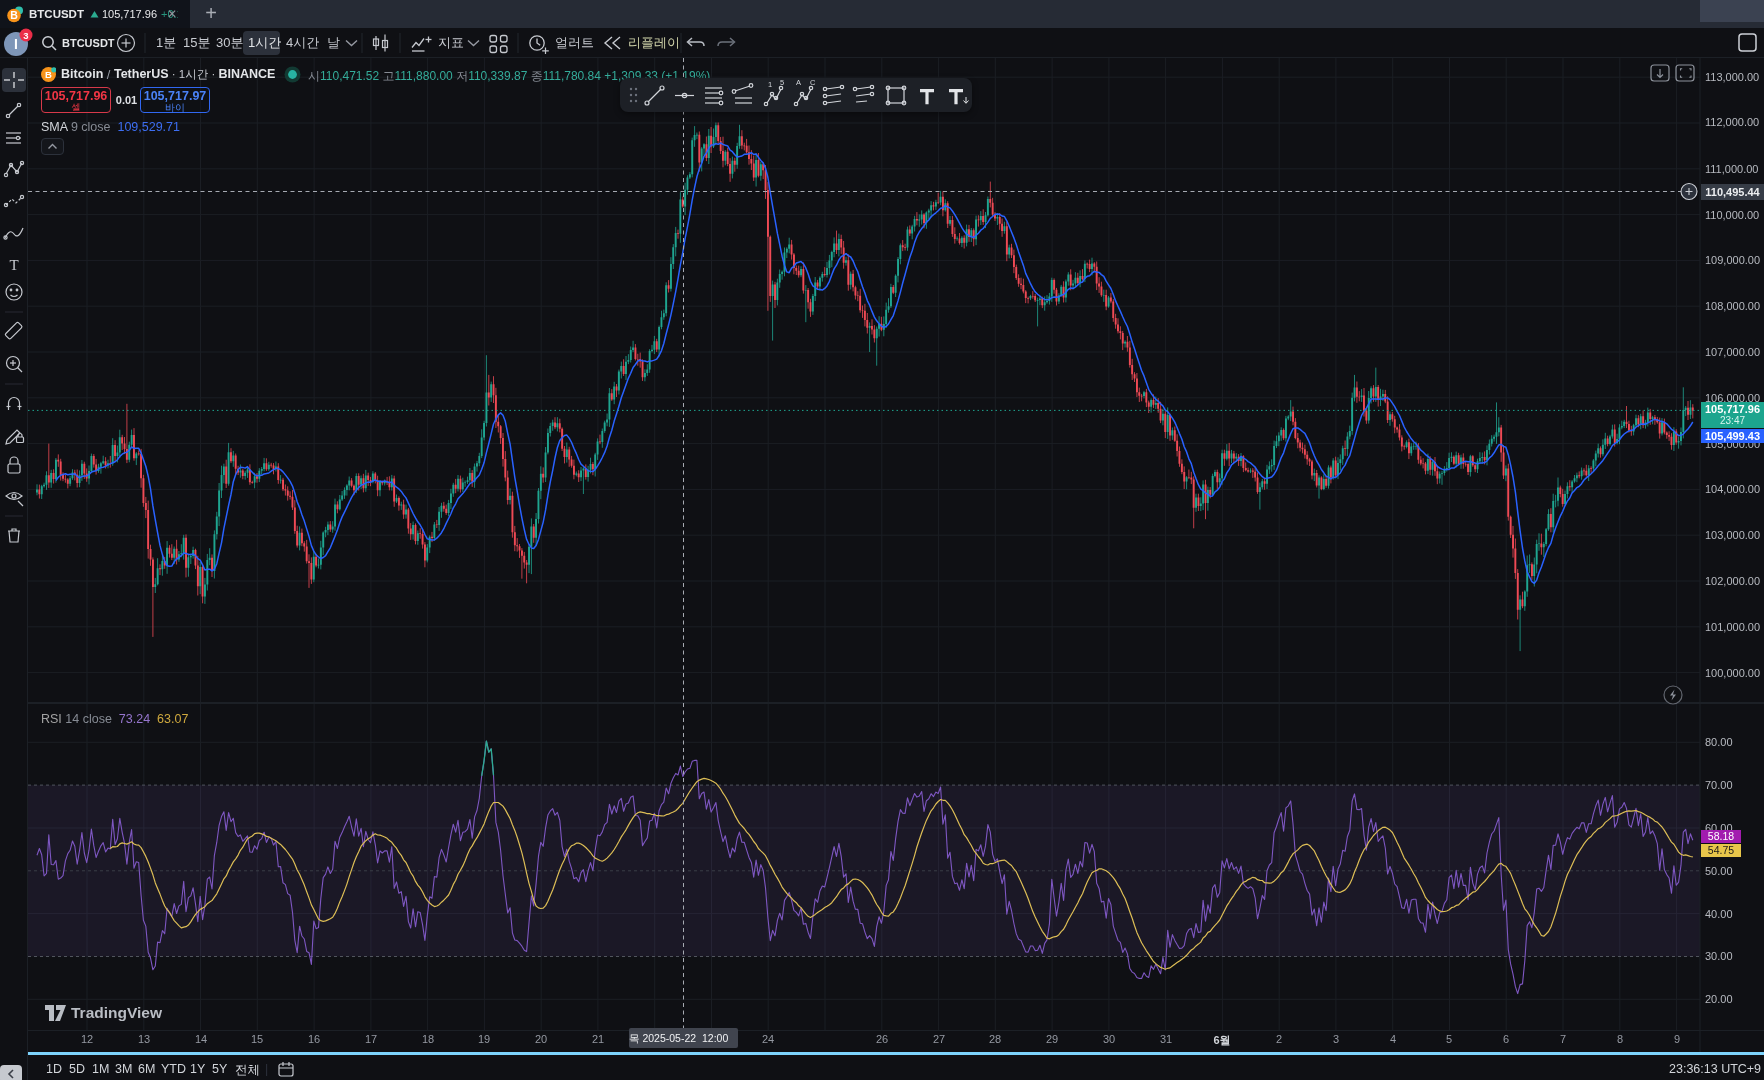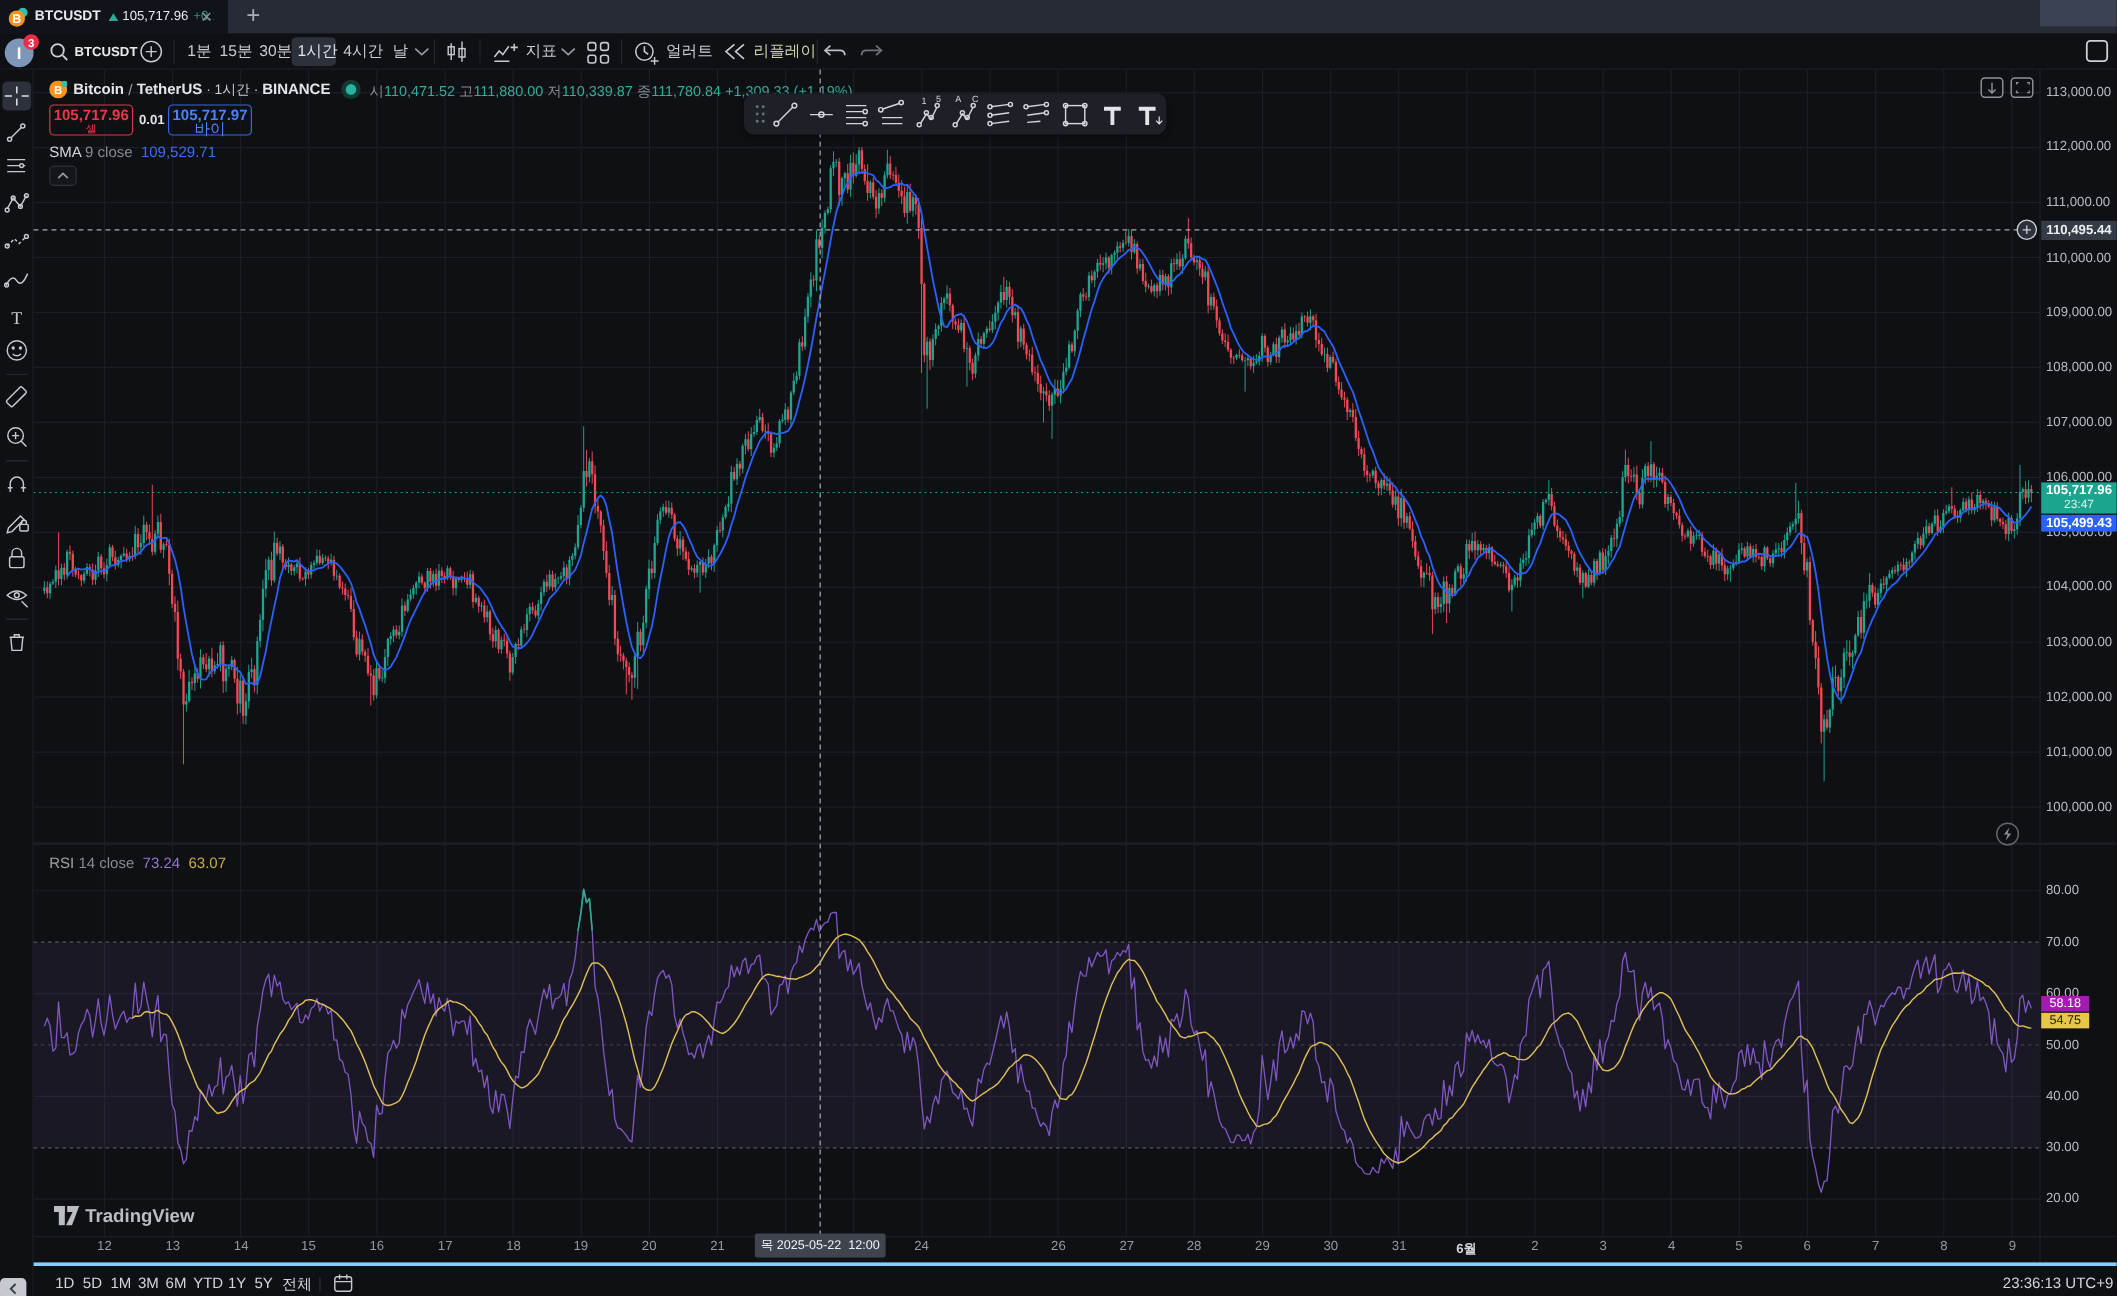--- a/index.html
+++ b/index.html
@@ -8,21 +8,21 @@
 #tab1 svg{flex:0 0 auto}
 #tabbar .plus{position:absolute;left:199px;top:2px;width:24px;height:24px;color:#a9adb5;font-size:20px;font-weight:300;text-align:center;line-height:23px}
 #tabright{position:absolute;right:0;top:0;width:64px;height:22px;background:#3b4251}
 #toolbar{position:absolute;left:0;top:28px;width:1764px;height:30px;background:#0f1014;border-bottom:1px solid #1c2026}
 #sidebar{position:absolute;left:0;top:58px;width:28px;height:1022px;background:#0f1014;border-right:1px solid #1c2026}
 #pricesell{position:absolute;left:41px;top:87px;width:70px;height:26px;border:1px solid #d7394a;border-radius:4px;background:rgba(15,16,20,.55);text-align:center;z-index:6}
 #pricebuy{position:absolute;left:140px;top:87px;width:70px;height:26px;border:1px solid #3168f2;border-radius:4px;background:rgba(15,16,20,.55);text-align:center;z-index:6}
 #pricesell .p{color:#f23645;font-size:12.5px;font-weight:bold;line-height:14px;margin-top:1px}
 #pricesell .l{color:#f23645;font-size:9px;line-height:9px}
 #pricebuy .p{color:#4a82f7;font-size:12.5px;font-weight:bold;line-height:14px;margin-top:1px}
-#pricebuy .l{color:#4a82f7;font-size:13px;line-height:9px}
+#pricebuy .l{color:#4a82f7;font-size:10px;line-height:9px}
 .axlabel{position:absolute;left:1705px;color:#b7bac0;font-size:11px;line-height:12px;z-index:3}
 #bottombar{position:absolute;left:28px;top:1052px;width:1736px;height:28px;background:#0f1014;border-top:3px solid #7dd3fc;color:#d2d5da;font-size:12.5px;z-index:7}
 #bottombar span.itm{position:absolute;top:7px;white-space:nowrap}
 .timelbl{position:absolute;top:1033px;color:#9599a2;font-size:11px;transform:translateX(-50%);z-index:3}
 .hdr{position:absolute;z-index:6;white-space:nowrap}
 </style></head>
 <body>
 <div id="tabbar">
  <div id="tab1">
   <svg width="17" height="17" viewBox="0 0 17 17" style="margin-right:5px">
@@ -325,21 +325,21 @@
 <div class="axlabel" style="top:950px">30.00</div>
 <div class="axlabel" style="top:993px">20.00</div>
 <div style="position:absolute;left:1701px;top:183.5px;width:63px;height:16px;background:#363c46;color:#eceef0;font-size:11px;font-weight:bold;text-align:center;line-height:16px;z-index:4">110,495.44</div>
 <div style="position:absolute;left:1701px;top:402px;width:63px;height:26px;background:#1ca58e;color:#fff;font-size:11px;z-index:4;text-align:center">
     <div style="font-weight:bold;line-height:14px;margin-top:0px">105,717.96</div>
     <div style="font-size:10px;line-height:10px;color:#d7f5ee">23:47</div>
   </div>
 <div style="position:absolute;left:1701px;top:428.5px;width:63px;height:14px;background:#2962ff;color:#fff;font-size:11px;font-weight:bold;text-align:center;line-height:14px;z-index:4">105,499.43</div>
 <div style="position:absolute;left:1701px;top:829.5px;width:40px;height:13px;background:#a21caf;color:#fff;font-size:10.5px;text-align:center;line-height:13px;z-index:4">58.18</div>
 <div style="position:absolute;left:1701px;top:844px;width:40px;height:13px;background:#e8c64a;color:#1a1a1a;font-size:10.5px;text-align:center;line-height:13px;z-index:4">54.75</div>
-<div style="position:absolute;left:629px;top:1028px;width:109px;height:20px;background:#40444e;border-radius:2px;color:#f0f1f3;font-size:10.5px;text-align:center;line-height:20px;z-index:4">목 2025-05-22&nbsp; 12:00</div>
+<div style="position:absolute;left:629px;top:1028px;width:109px;height:20px;background:#40444e;border-radius:2px;color:#f0f1f3;font-size:10.5px;line-height:20px;z-index:4">목 2025-05-22&nbsp; 12:00</div>
 
 <div style="position:absolute;left:620px;top:78px;width:352px;height:34px;background:#1d2026;border-radius:8px;z-index:8;box-shadow:0 2px 6px rgba(0,0,0,.4)">
 <svg width="352" height="34">
  <g fill="#6c717b">
   <circle cx="11" cy="11" r="1.2"></circle>
         <circle cx="16" cy="11" r="1.2"></circle>
   <circle cx="11" cy="17" r="1.2"></circle>
         <circle cx="16" cy="17" r="1.2"></circle>
   <circle cx="11" cy="23" r="1.2"></circle>
         <circle cx="16" cy="23" r="1.2"></circle>

